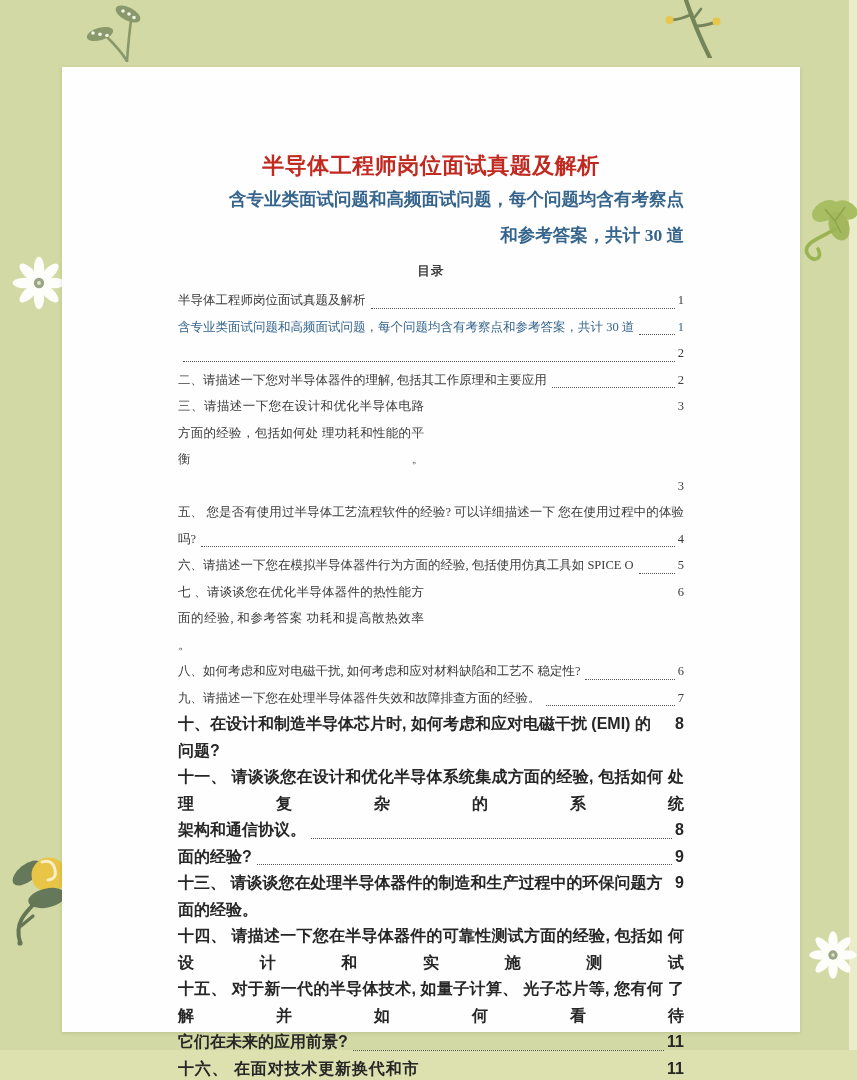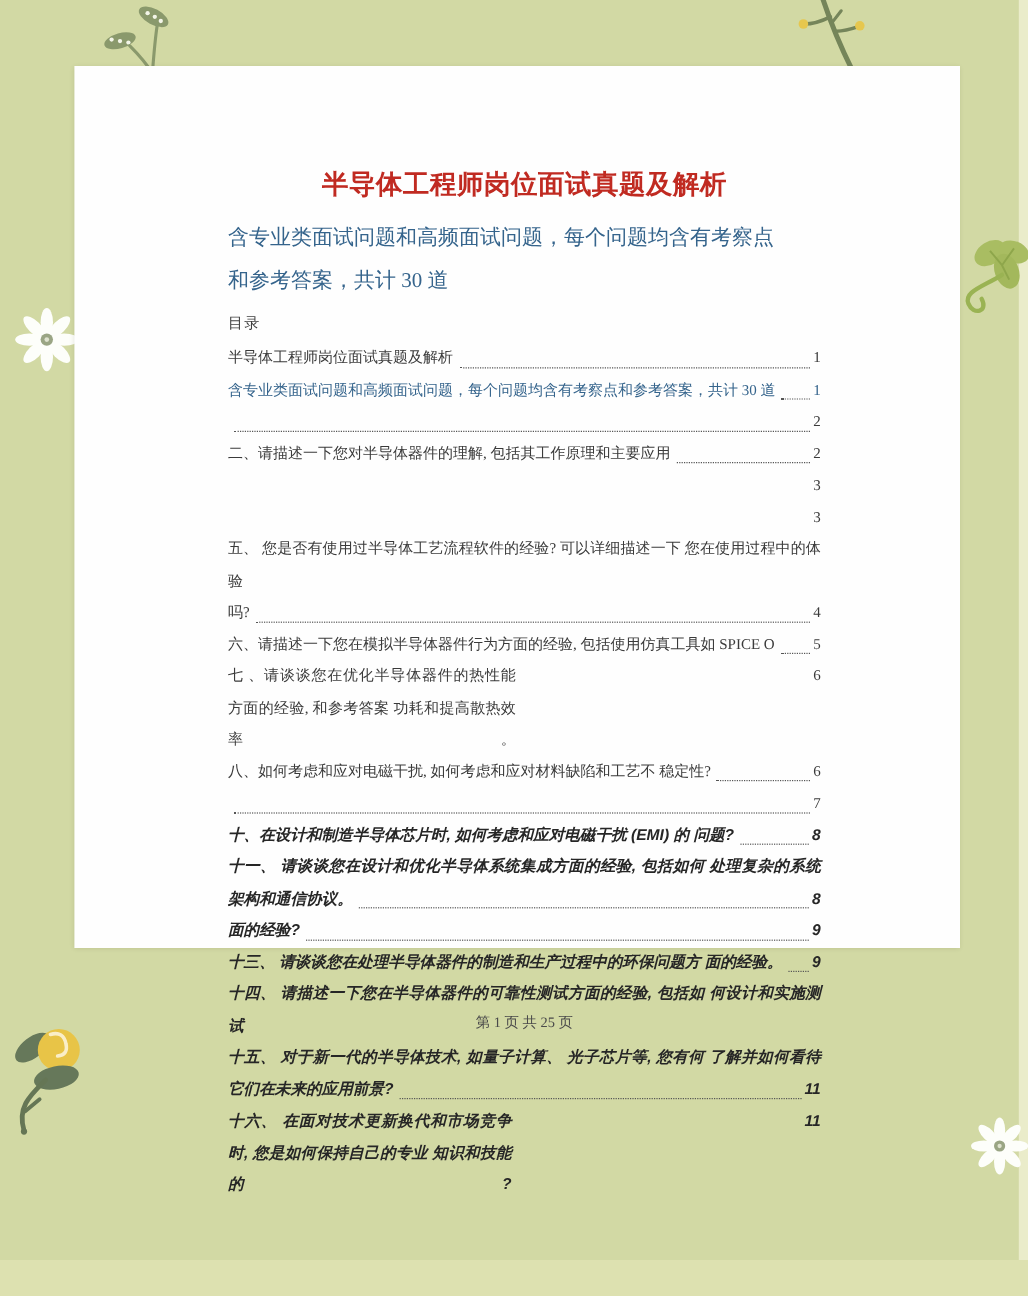--- a/index.html
+++ b/index.html
@@ -25,31 +25,31 @@
   .strip-right{position:absolute;top:0;right:0;width:8px;height:1080px;background:var(--bg-green-lighter);}
   .strip-bottom{position:absolute;left:0;bottom:0;width:857px;height:30px;background:var(--bg-green-light);}
   .deco{position:absolute;pointer-events:none;}
   .deco-sprout{left:84px;top:2px;}
   .deco-branch{left:664px;top:0;}
   .deco-leafcurl{left:795px;top:195px;}
   .deco-daisy-left{left:8px;top:252px;}
   .deco-tulip{left:6px;top:848px;}
   .deco-daisy-right{left:805px;top:927px;}
 
-  .page{position:absolute;left:62px;top:55px;width:738px;height:735px;background:var(--page-white);box-shadow:0 1px 4px rgba(60,70,30,.15);padding-left:12px;}
+  .page{position:absolute;left:62px;top:67px;width:738px;height:965px;background:var(--page-white);box-shadow:0 1px 4px rgba(60,70,30,.15);}
   .page-inner{position:relative;width:100%;height:100%;padding:0 116px;}
 
   .doc-title{margin-top:84px;text-align:center;font-family:"Liberation Serif",serif;font-weight:bold;font-size:22px;line-height:30px;color:var(--title-red);letter-spacing:.5px;}
-  .doc-subtitle{margin-top:10px;text-align:left;font-family:"Liberation Serif",serif;font-weight:normal;font-size:17.5px;line-height:36px;color:var(--accent-blue);}
-  .toc-heading{margin-top:10px;text-align:left;font-family:"Liberation Serif",serif;font-size:12.5px;color:#3f3f3f;letter-spacing:1px;}
+  .doc-subtitle{text-align:right;font-family:"Liberation Serif",serif;font-weight:bold;font-size:17.5px;line-height:36px;color:var(--accent-blue);}
+  .toc-heading{margin-top:10px;text-align:center;font-family:"Liberation Serif",serif;font-size:12.5px;color:#3f3f3f;letter-spacing:1px;font-weight:bold;}
 
   .toc{margin-top:7px;}
   .toc-entry{color:var(--text-dark);font-family:"Liberation Serif",serif;font-size:12.5px;line-height:26.5px;}
   .toc-entry.blue{color:var(--accent-blue);}
-  .toc-entry.bold{font-family:"Liberation Sans",sans-serif;font-weight:600;font-size:13px;color:var(--text-bold);font-style:italic;}
+  .toc-entry.bold{font-family:"Liberation Sans",sans-serif;font-weight:600;font-size:16px;color:var(--text-bold);}
   .toc-row{display:flex;align-items:baseline;}
   .toc-row .toc-text{white-space:normal;}
   .toc-row.stretch .toc-text{flex:1;text-align:justify;text-align-last:justify;}
   .toc-row-fill{display:block;text-align:justify;text-align-last:justify;}
   .leader{flex:1;align-self:flex-end;margin:0 3px 5px 5px;}
   .leader.dotted{border-bottom:1.7px dotted var(--leader-gray);}
   .toc-page{white-space:nowrap;}
 
   .page-footer{position:absolute;left:0;bottom:13px;width:100%;text-align:center;font-size:12px;color:#4a4a4a;font-family:"Liberation Serif",serif;}
 </style>
@@ -168,20 +168,21 @@
           </div>
           <div class="toc-entry serif">
             <div class="toc-row">
               <span class="toc-text">二、请描述一下您对半导体器件的理解, 包括其工作原理和主要应用</span>
               <span class="leader dotted"></span>
               <span class="toc-page">2</span>
             </div>
           </div>
           <div class="toc-entry serif">
             <div class="toc-row stretch">
+              <span class="toc-text">三、请描述一下您在设计和优化半导体电路方面的经验，包括如何处 理功耗和性能的平衡。</span>
               <span class="leader"></span>
               <span class="toc-page">3</span>
             </div>
           </div>
           <div class="toc-entry serif">
             <div class="toc-row stretch">
               <span class="leader"></span>
               <span class="toc-page">3</span>
             </div>
           </div>
@@ -209,20 +210,21 @@
           </div>
           <div class="toc-entry serif">
             <div class="toc-row">
               <span class="toc-text">八、如何考虑和应对电磁干扰, 如何考虑和应对材料缺陷和工艺不 稳定性?</span>
               <span class="leader dotted"></span>
               <span class="toc-page">6</span>
             </div>
           </div>
           <div class="toc-entry serif">
             <div class="toc-row">
+              <span class="toc-text">九、请描述一下您在处理半导体器件失效和故障排查方面的经验。</span>
               <span class="leader dotted"></span>
               <span class="toc-page">7</span>
             </div>
           </div>
           <div class="toc-entry bold">
             <div class="toc-row">
               <span class="toc-text">十、在设计和制造半导体芯片时, 如何考虑和应对电磁干扰 (EMI) 的 问题?</span>
               <span class="leader dotted"></span>
               <span class="toc-page">8</span>
             </div>

